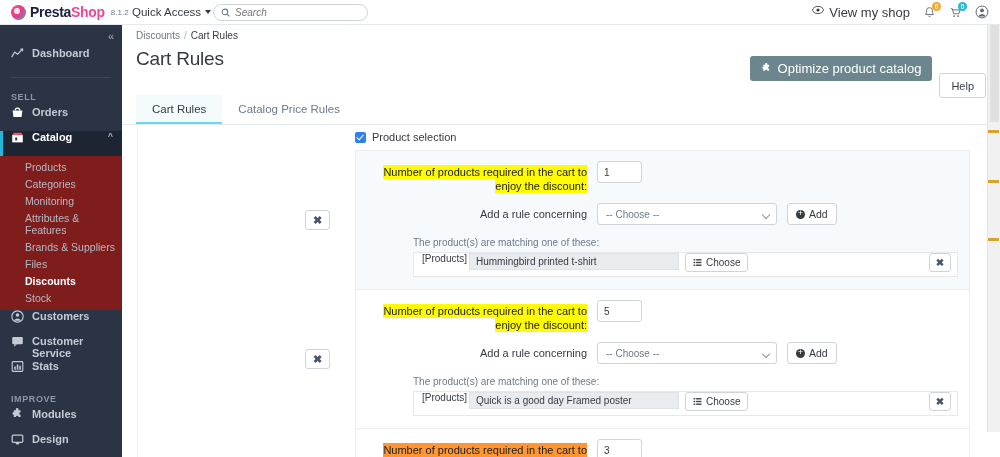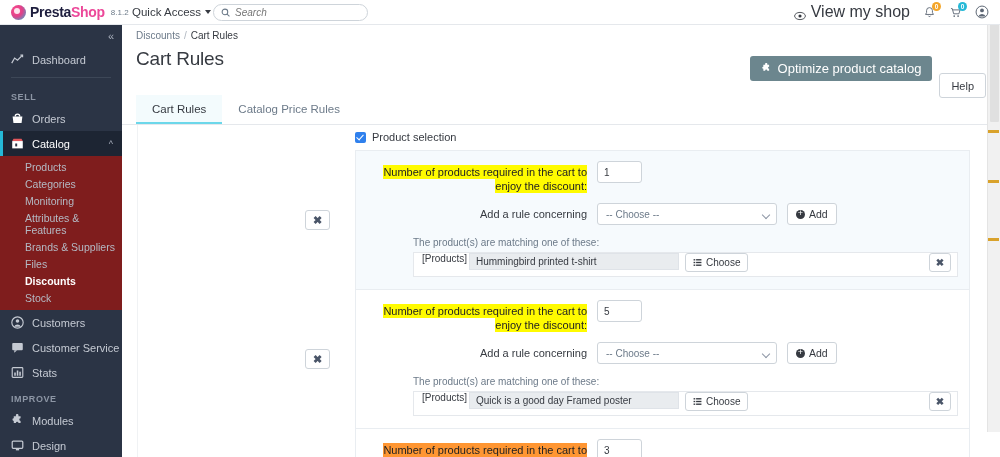--- a/index.html
+++ b/index.html
@@ -47,40 +47,40 @@
     border-radius: 9px; display: flex; align-items: center; padding: 0 7px; gap: 5px;
     background: #fff;
   }
   .search-box input {
     border: 0; outline: 0; font-size: 10px; font-family: inherit;
     color: #6c7a89; width: 120px; font-style: italic; background: transparent;
   }
   .topbar-right {
     margin-left: auto; display: flex; align-items: center; gap: 13px; padding-right: 11px;
   }
-  .view-shop { display: flex; align-items: flex-end; gap: 5px; font-size: 16px; color: #363a41; cursor: pointer; }
+  .view-shop { display: flex; align-items: flex-start; gap: 5px; font-size: 13px; color: #363a41; cursor: pointer; }
   .icon-btn { position: relative; cursor: pointer; display:flex; align-items:center; }
   .badge {
     position: absolute; top: -4px; right: -5px; min-width: 9px; height: 9px;
     border-radius: 50%; font-size: 6.5px; line-height: 9px; text-align: center;
     color: #fff; padding: 0 1px; font-weight: bold;
   }
   .badge.orange { background: #f4a62a; }
   .badge.teal { background: #25b9d7; }
 
   
   .sidebar {
     position: absolute; top: 25px; left: 0; width: 122px; height: 432px;
     background: #2b3445; overflow: hidden; z-index: 30;
   }
   .collapse-row { height: 22px; display: flex; justify-content: flex-end; align-items: center; padding-right: 9px; }
   .collapse-ico { color: #a9b0bd; font-size: 11px; cursor: pointer; letter-spacing: -1px; }
   .nav-item {
-    display: flex; align-items: center; height: 25px; padding-left: 11px;
-    color: #c5cad3; font-size: 11px; gap: 8px; cursor: pointer; position: relative;
+    display: flex; height: 25px; padding-left: 11px;
+    color: #c5cad3; font-size: 11px; gap: 8px; cursor: pointer; position: relative; font-weight: bold;
   }
   .nav-item.active { background: #1d2533; color: #fff; }
   .nav-item.active:before {
     content: ""; position: absolute; left: 0; top: 0; bottom: 0; width: 3px; background: #25b9d7;
   }
   .nav-ico { width: 13px; height: 13px; display: flex; align-items: center; justify-content: center; color: #fff; flex: 0 0 auto; }
   .nav-chevron { margin-left: auto; margin-right: 9px; color: #a9b0bd; font-size: 9px; }
   .nav-sep { height: 1px; background: #3d4757; margin: 5px 11px; }
   .nav-group-title {
     font-size: 9px; font-weight: bold; color: #8d96a5; letter-spacing: .6px;

